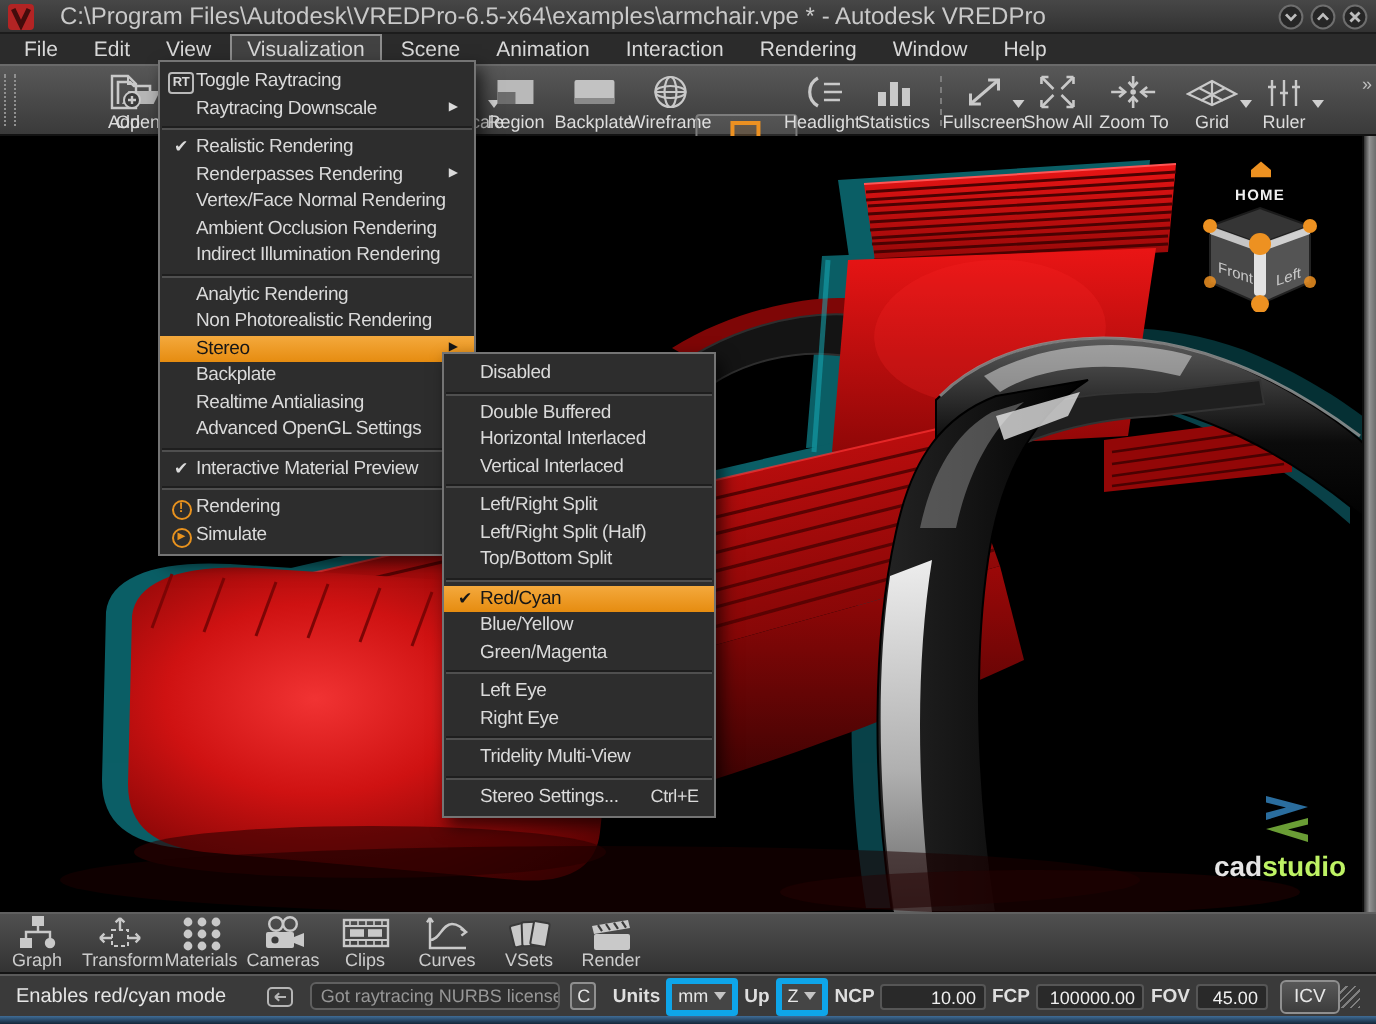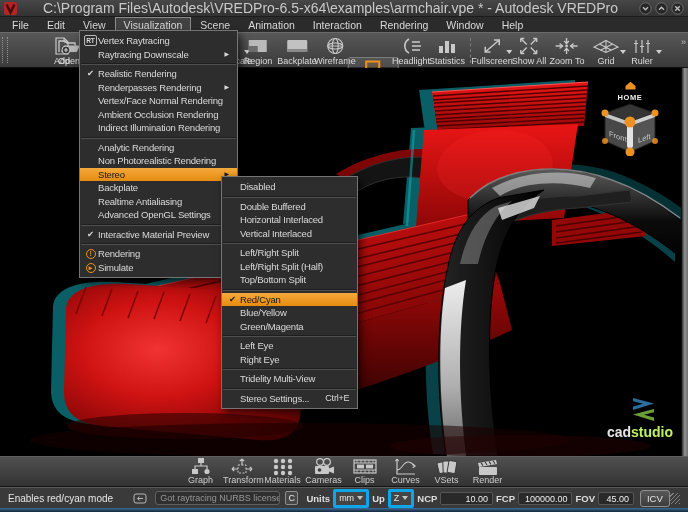--- a/index.html
+++ b/index.html
@@ -1,21 +1,21 @@
 <!DOCTYPE html>
 <html><head>
 <meta charset="utf-8">
 <style>
   html,body{margin:0;padding:0;background:#1a1a1a;}
   .app{position:relative;width:688px;height:512px;background:#000;overflow:hidden;
        font-family:"Liberation Sans",sans-serif;-webkit-font-smoothing:antialiased;}
   
   .titlebar{position:absolute;top:0;left:0;right:0;height:17px;background:linear-gradient(#474747,#323232);
             border-bottom:1px solid #1c1c1c;display:flex;align-items:center;padding:0 4px;box-sizing:border-box;}
-  .apptitle{font-size:14px;color:#c9c9c9;margin-left:5px;white-space:nowrap;overflow:hidden;flex:1;text-align:center;}
+  .apptitle{font-size:12px;color:#c9c9c9;margin-left:13px;white-space:nowrap;overflow:hidden;flex:1;}
   .winbtns{display:flex;gap:3px;align-items:center;}
   .wbtn{width:13px;height:13px;display:block;cursor:pointer;}
   
   .menubar{position:absolute;top:17px;left:0;right:0;height:15px;background:#2b2b2b;display:flex;
            align-items:center;padding-left:3px;font-size:10.5px;color:#d8d8d8;}
   .mb-item{padding:0 8px;height:14px;line-height:14px;border:1px solid transparent;cursor:default;}
   .mb-item.open{background:#424242;border-color:#8c8c8c;}
   
   .toolbar{position:absolute;top:32px;left:0;right:0;height:36px;background:linear-gradient(#585858,#3a3a3a);
            border-top:1px solid #6a6a6a;border-bottom:1px solid #121212;box-sizing:border-box;}
@@ -34,21 +34,21 @@
   .scene{position:absolute;left:0;top:0;}
   .vsplit{position:absolute;right:0;top:0;bottom:0;width:6px;background:linear-gradient(90deg,#303030,#919191 45%,#6d6d6d);border-left:1px solid #0c0c0c;}
   .navcube{position:absolute;left:600px;top:8px;width:60px;text-align:center;cursor:pointer;}
   .homelbl{color:#efefef;font-size:7.5px;font-weight:bold;letter-spacing:.6px;line-height:8px;}
   .watermark{position:absolute;left:596px;top:330px;width:88px;text-align:center;}
   .wmtext{font-size:14px;font-weight:bold;line-height:13px;}
   .wmtext .g{color:#e5e5e5;}.wmtext .b{color:#bef264;}
   
   .dock{position:absolute;top:456px;left:0;right:0;height:31px;background:linear-gradient(#505050,#333333);
         border-top:1px solid #606060;border-bottom:1px solid #141414;box-sizing:border-box;
-        display:flex;justify-content:center;gap:4px;padding-top:0;}
+        display:flex;justify-content:flex-start;gap:4px;padding-top:0;}
   .ditem{width:37px;text-align:center;color:#cccccc;font-size:9px;cursor:pointer;}
   .ditem .ic{display:block;height:18px;}
   
   .statusbar{position:absolute;top:487px;left:0;right:0;height:21px;background:#3a3a3a;border-top:1px solid #5a5a5a;
              box-sizing:border-box;display:flex;align-items:center;padding:0 8px;font-size:10px;color:#e6e6e6;}
   .hint{width:132px;white-space:nowrap;overflow:hidden;}
   .msgicon{margin:0 3px;display:inline-flex;cursor:pointer;}
   .license{width:124px;height:12px;line-height:12px;background:#2f2f2f;border:1px solid #606060;border-radius:3px;
            color:#979797;font-size:9px;padding:0 4px;margin:0 5px;white-space:nowrap;overflow:hidden;}
   .cbtn{width:12px;height:12px;line-height:12px;text-align:center;border:1px solid #8f8f8f;border-radius:2px;
@@ -458,21 +458,21 @@
     <span class="slabel">FOV</span>
     <span class="sfield w38">45.00</span>
     <span class="icv">ICV</span>
     <span class="grip"></span>
   </div>
   <div class="bottomedge"></div>
 
   <div class="popup vismenu" id="vismenu">
       <div class="mitem">
         <span class="gutter"><span class="rtbadge">RT</span></span>
-        <span class="mlabel">Vertex Raytracing</span>
+        <span class="mlabel">Toggle Raytracing</span>
       </div>
       <div class="mitem">
         <span class="gutter"></span>
         <span class="mlabel">Raytracing Downscale</span>
         <span class="marrow">▶</span>
       </div>
       <div class="msep"></div>
       <div class="mitem">
         <span class="gutter">✔</span>
         <span class="mlabel">Realistic Rendering</span>

